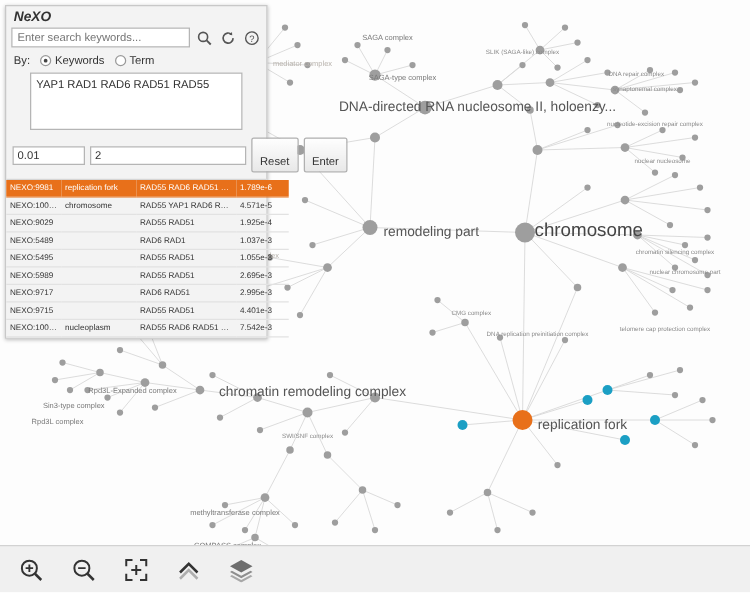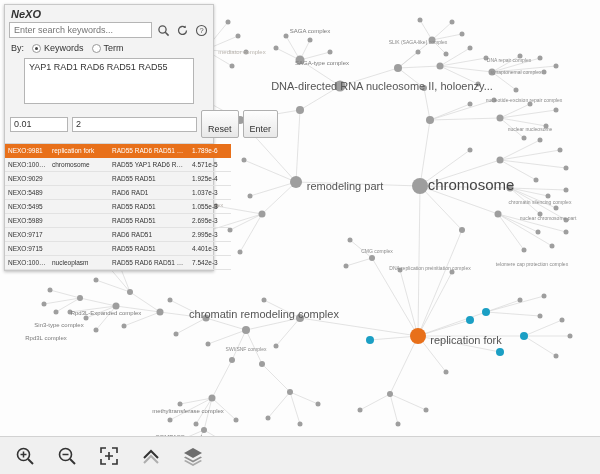--- a/index.html
+++ b/index.html
@@ -443,21 +443,21 @@
     <div class="netlabel mid" style="left:345px;top:186px;">remodeling part</div>
     <div class="netlabel big" style="left:471px;top:184px;">chromosome</div>
     <div class="netlabel tiny" style="left:540px;top:202px;">chromatin silencing complex</div>
     <div class="netlabel tiny" style="left:548px;top:218px;">nuclear chromosome part</div>
     <div class="netlabel small faded" style="left:163px;top:205px;">NuA4/H2A histone acetyltransferase complex</div>
     <div class="netlabel mid faded" style="left:170px;top:252px;">nuclear chromatin</div>
     <div class="netlabel tiny" style="left:377px;top:251px;">CMG complex</div>
     <div class="netlabel tiny" style="left:430px;top:268px;">DNA replication preinitiation complex</div>
     <div class="netlabel tiny" style="left:532px;top:264px;">telomere cap protection complex</div>
     <div class="netlabel small" style="left:106px;top:313px;">Rpd3L-Expanded complex</div>
-    <div class="netlabel mid" style="left:264px;top:314px;">chromatin remodeling complex</div>
+    <div class="netlabel mid" style="left:250px;top:314px;">chromatin remodeling complex</div>
     <div class="netlabel small" style="left:59px;top:325px;">Sin3-type complex</div>
     <div class="netlabel small" style="left:46px;top:338px;">Rpd3L complex</div>
     <div class="netlabel mid" style="left:466px;top:340px;">replication fork</div>
     <div class="netlabel tiny" style="left:246px;top:349px;">SWI/SNF complex</div>
     <div class="netlabel small" style="left:188px;top:411px;">methyltransferase complex</div>
     <div class="netlabel small" style="left:182px;top:437px;">COMPASS complex</div>
   </div>
 
   <div id="panel">
     <div id="panel-title">NeXO</div>

